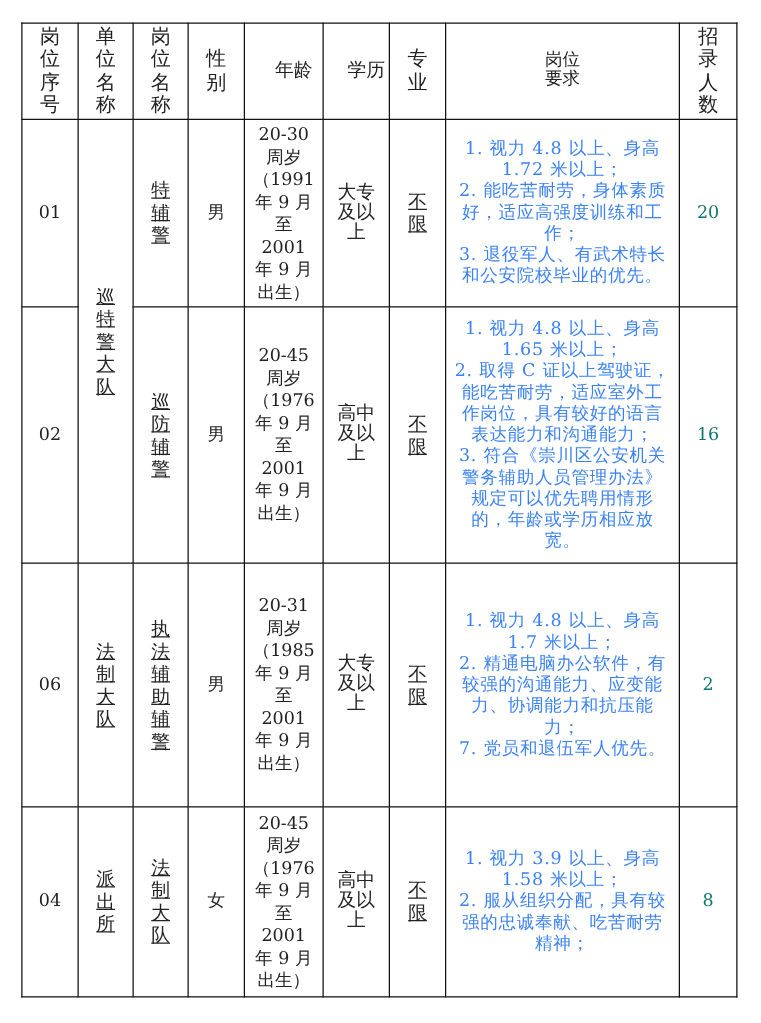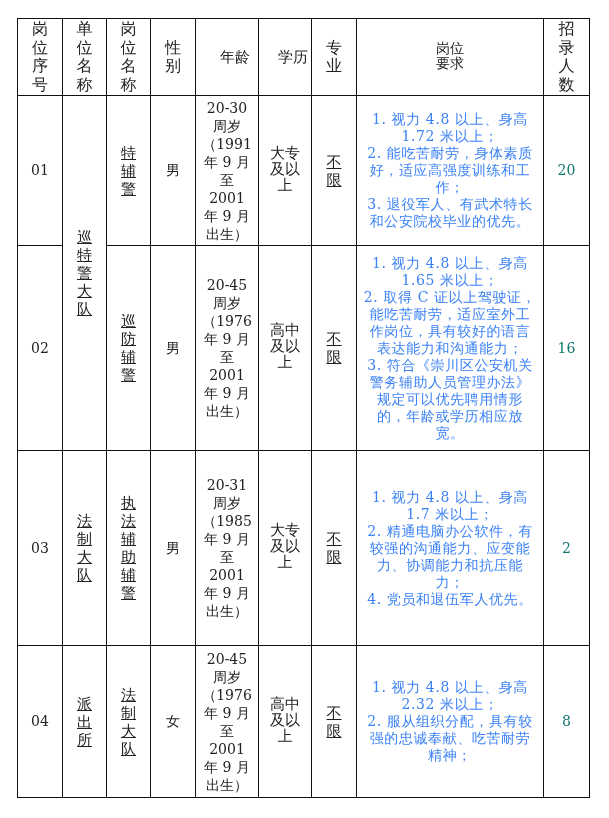--- a/index.html
+++ b/index.html
@@ -169,42 +169,42 @@
       <td><span class="vtext">不限</span></td>
       <td class="req">
         <span class="req-line">1. 视力 4.8 以上、身高 1.65 米以上；</span>
         <span class="req-line">2. 取得 C 证以上驾驶证，能吃苦耐劳，适应室外工作岗位，具有较好的语言表达能力和沟通能力；</span>
         <span class="req-line">3. 符合《崇川区公安机关警务辅助人员管理办法》规定可以优先聘用情形的，年龄或学历相应放宽。</span>
       </td>
       <td class="num"><span>16</span></td>
     </tr>
 
     <tr style="height:195px">
-      <td><span>03</span></td>
+      <td><span>06</span></td>
       <td><span class="vtext">法制大队</span></td>
       <td><span class="vtext">执法辅助辅警</span></td>
       <td><span>男</span></td>
       <td>
         <span class="age">
           <span class="req-line">20-31</span>
           <span class="req-line">周岁</span>
           <span class="req-line">（1985</span>
           <span class="req-line">年 9 月</span>
           <span class="req-line">至</span>
           <span class="req-line">2001</span>
           <span class="req-line">年 9 月</span>
           <span class="req-line">出生）</span>
         </span>
       </td>
       <td><span class="edu">大专及以上</span></td>
       <td><span class="vtext">不限</span></td>
       <td class="req">
         <span class="req-line">1. 视力 4.8 以上、身高 1.7 米以上；</span>
         <span class="req-line">2. 精通电脑办公软件，有较强的沟通能力、应变能力、协调能力和抗压能力；</span>
-        <span class="req-line">4. 党员和退伍军人优先。</span>
+        <span class="req-line">7. 党员和退伍军人优先。</span>
       </td>
       <td class="num"><span>2</span></td>
     </tr>
 
     <tr style="height:152px">
       <td><span>04</span></td>
       <td><span class="vtext">派出所</span></td>
       <td><span class="vtext">法制大队</span></td>
       <td><span>女</span></td>
       <td>
@@ -215,19 +215,19 @@
           <span class="req-line">年 9 月</span>
           <span class="req-line">至</span>
           <span class="req-line">2001</span>
           <span class="req-line">年 9 月</span>
           <span class="req-line">出生）</span>
         </span>
       </td>
       <td><span class="edu">高中及以上</span></td>
       <td><span class="vtext">不限</span></td>
       <td class="req">
-        <span class="req-line">1. 视力 4.8 以上、身高 2.32 米以上；</span>
+        <span class="req-line">1. 视力 3.9 以上、身高 1.58 米以上；</span>
         <span class="req-line">2. 服从组织分配，具有较强的忠诚奉献、吃苦耐劳精神；</span>
       </td>
       <td class="num"><span>8</span></td>
     </tr>
   </tbody>
 </table>
 
 </body></html>

